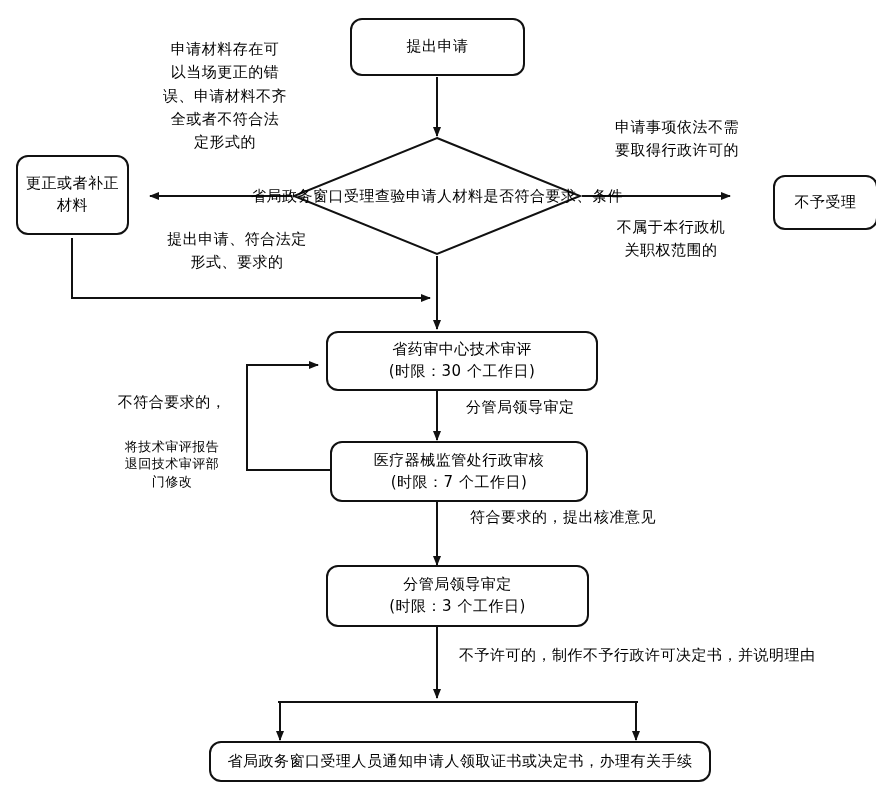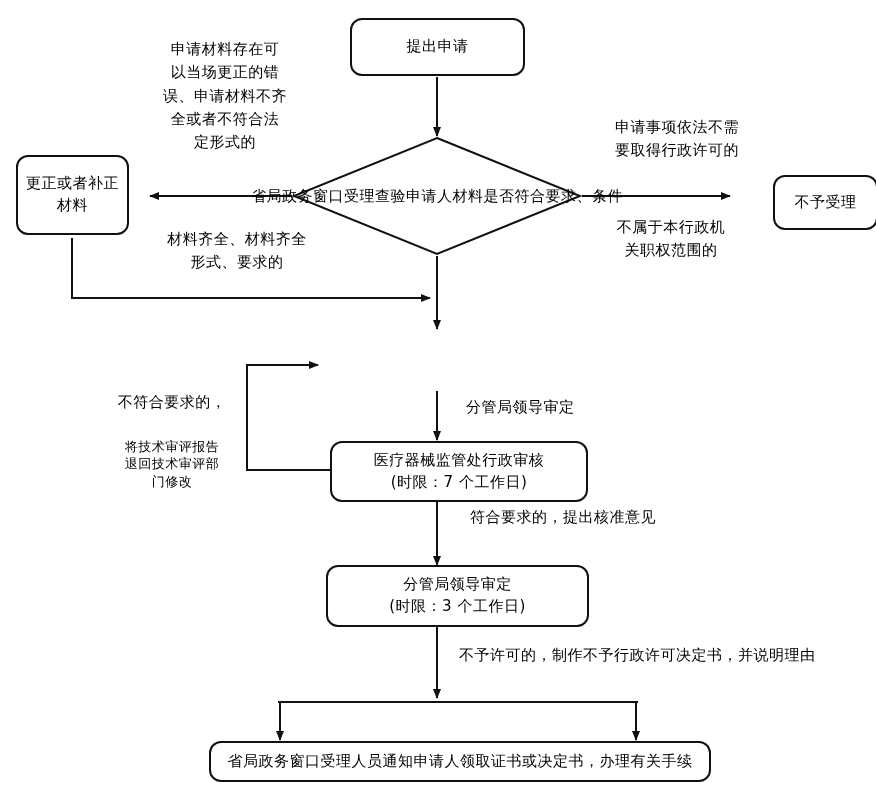--- a/index.html
+++ b/index.html
@@ -146,20 +146,24 @@
 
   <div class="node" style="left:16px; top:155px; width:113px; height:80px;">
     <span class="l1">更正或者补正</span>
     <span class="l2">材料</span>
   </div>
 
   <div class="node" style="left:773px; top:175px; width:105px; height:55px;">
     <span class="l1">不予受理</span>
   </div>
 
+  <div class="node" style="left:326px; top:331px; width:272px; height:60px;">
+    <span class="l1">省药审中心技术审评</span>
+    <span class="l2">(时限：30 个工作日)</span>
+  </div>
 
   <div class="node" style="left:330px; top:441px; width:258px; height:61px;">
     <span class="l1">医疗器械监管处行政审核</span>
     <span class="l2">(时限：7 个工作日)</span>
   </div>
 
   <div class="node" style="left:326px; top:565px; width:263px; height:62px;">
     <span class="l1">分管局领导审定</span>
     <span class="l2">(时限：3 个工作日)</span>
   </div>
@@ -173,21 +177,21 @@
 误、申请材料不齐
 全或者不符合法
 定形式的</div>
 
   <div class="note" style="left:588px; top:116px; width:178px;">申请事项依法不需
 要取得行政许可的</div>
 
   <div class="note" style="left:596px; top:216px; width:150px;">不属于本行政机
 关职权范围的</div>
 
-  <div class="note" style="left:146px; top:228px; width:182px;">材料齐全、材料齐全
+  <div class="note" style="left:146px; top:228px; width:182px;">提出申请、符合法定
 形式、要求的</div>
 
   <div class="note" style="left:96px; top:368px; width:152px;">
     <span class="big">不符合要求的，</span>
     <span class="small">将技术审评报告
 退回技术审评部
 门修改</span>
   </div>
 
   <div class="note" style="left:466px; top:396px; width:150px; text-align:left;">分管局领导审定</div>

